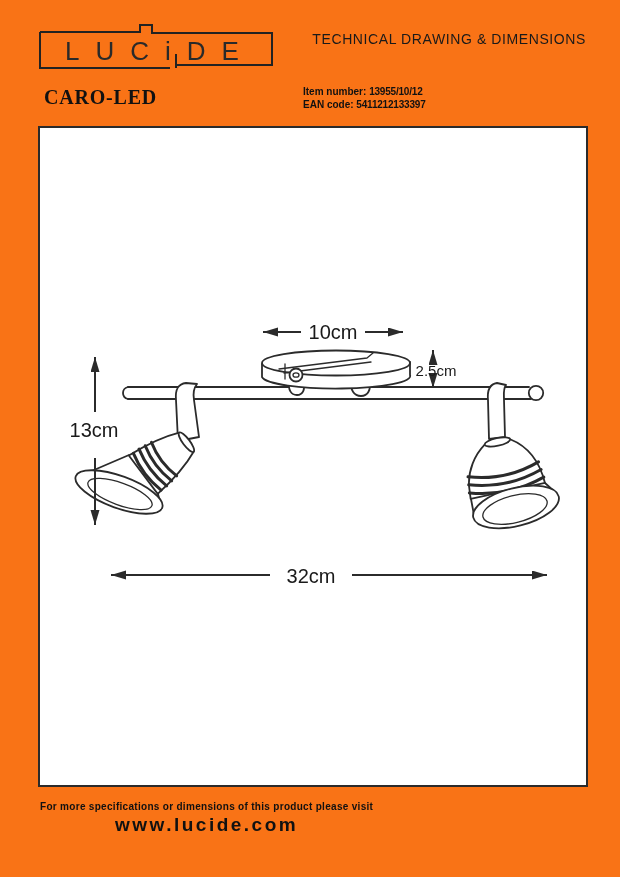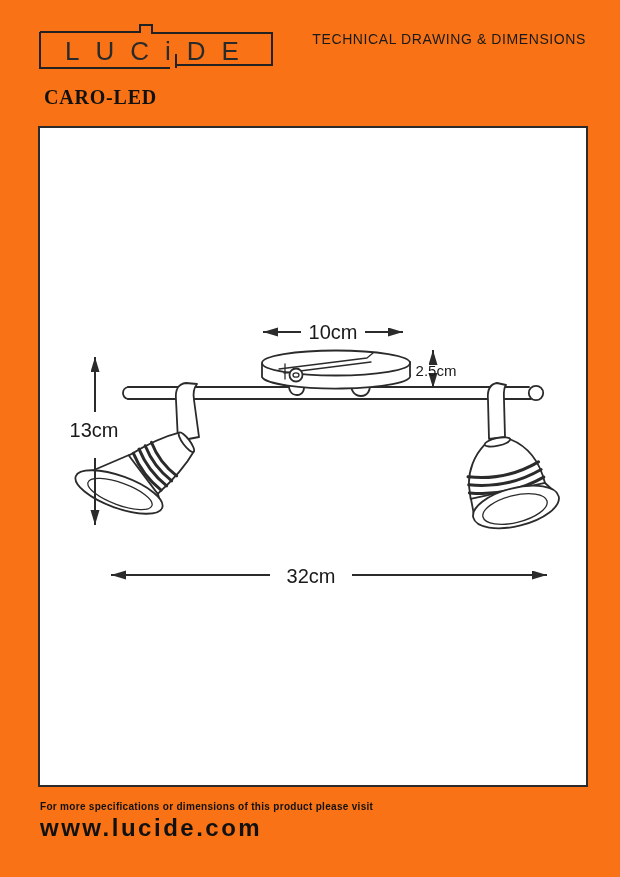--- a/index.html
+++ b/index.html
@@ -29,36 +29,46 @@
   .ln{stroke:#2b2b2b;stroke-width:1.8;fill:none;stroke-linecap:round;stroke-linejoin:round;}
   .lnw{stroke:#2b2b2b;stroke-width:1.8;fill:#fff;stroke-linecap:round;stroke-linejoin:round;}
   .thin{stroke:#2b2b2b;stroke-width:1.3;fill:none;stroke-linecap:round;}
   .ridge{stroke:#2b2b2b;stroke-width:3;fill:none;stroke-linecap:round;}
   .dim{stroke:#2b2b2b;stroke-width:2;fill:none;}
   .dim-text{fill:#1a1a1a;font-family:"Liberation Sans","DejaVu Sans",sans-serif;font-size:20px;text-anchor:middle;}
   .dim-text-sm{fill:#1a1a1a;font-family:"Liberation Sans","DejaVu Sans",sans-serif;font-size:15px;text-anchor:middle;}
   .whitefill{fill:#fff;stroke:none;}
   .footer{position:absolute;left:40px;top:801px;}
   .footer-note{font-size:10px;font-weight:bold;letter-spacing:0.3px;color:#111;}
-  .footer-site{font-size:24px;font-weight:bold;letter-spacing:2.5px;color:#111;margin-top:2px;}
+  .footer-site{font-size:19px;font-weight:bold;letter-spacing:2.5px;color:#111;margin-top:2px;text-align:center;}
 </style>
 </head>
 <body>
 
 <div class="page">
 
   <svg class="logo" viewBox="0 0 240 50">
     <path class="logo-border" d="M2,8 V44 H132 M138,44 V30 M138,41 H234 V9 H114 V1 H102 V8 H2"></path>
     <text class="logo-text" x="122" y="36" text-anchor="middle">LUCiDE</text>
   </svg>
 
   <div class="doc-title">TECHNICAL DRAWING &amp; DIMENSIONS</div>
 
   <h1 class="product-name">CARO-LED</h1>
 
+  <div class="info">
+    <div class="info-line">
+      <span class="info-label">Item number:</span>
+      <span class="info-value">13955/10/12</span>
+    </div>
+    <div class="info-line">
+      <span class="info-label">EAN code:</span>
+      <span class="info-value">5411212133397</span>
+    </div>
+  </div>
 
   <div class="drawing-box"></div>
 
   <svg class="drawing" viewBox="0 0 620 877">
     <defs>
       <marker id="arrow" markerUnits="userSpaceOnUse" markerWidth="16" markerHeight="11" refX="15" refY="4.5" orient="auto">
         <path d="M0,0 L15,4.5 L0,9 Z" fill="#2b2b2b"></path>
       </marker>
     </defs>
 

